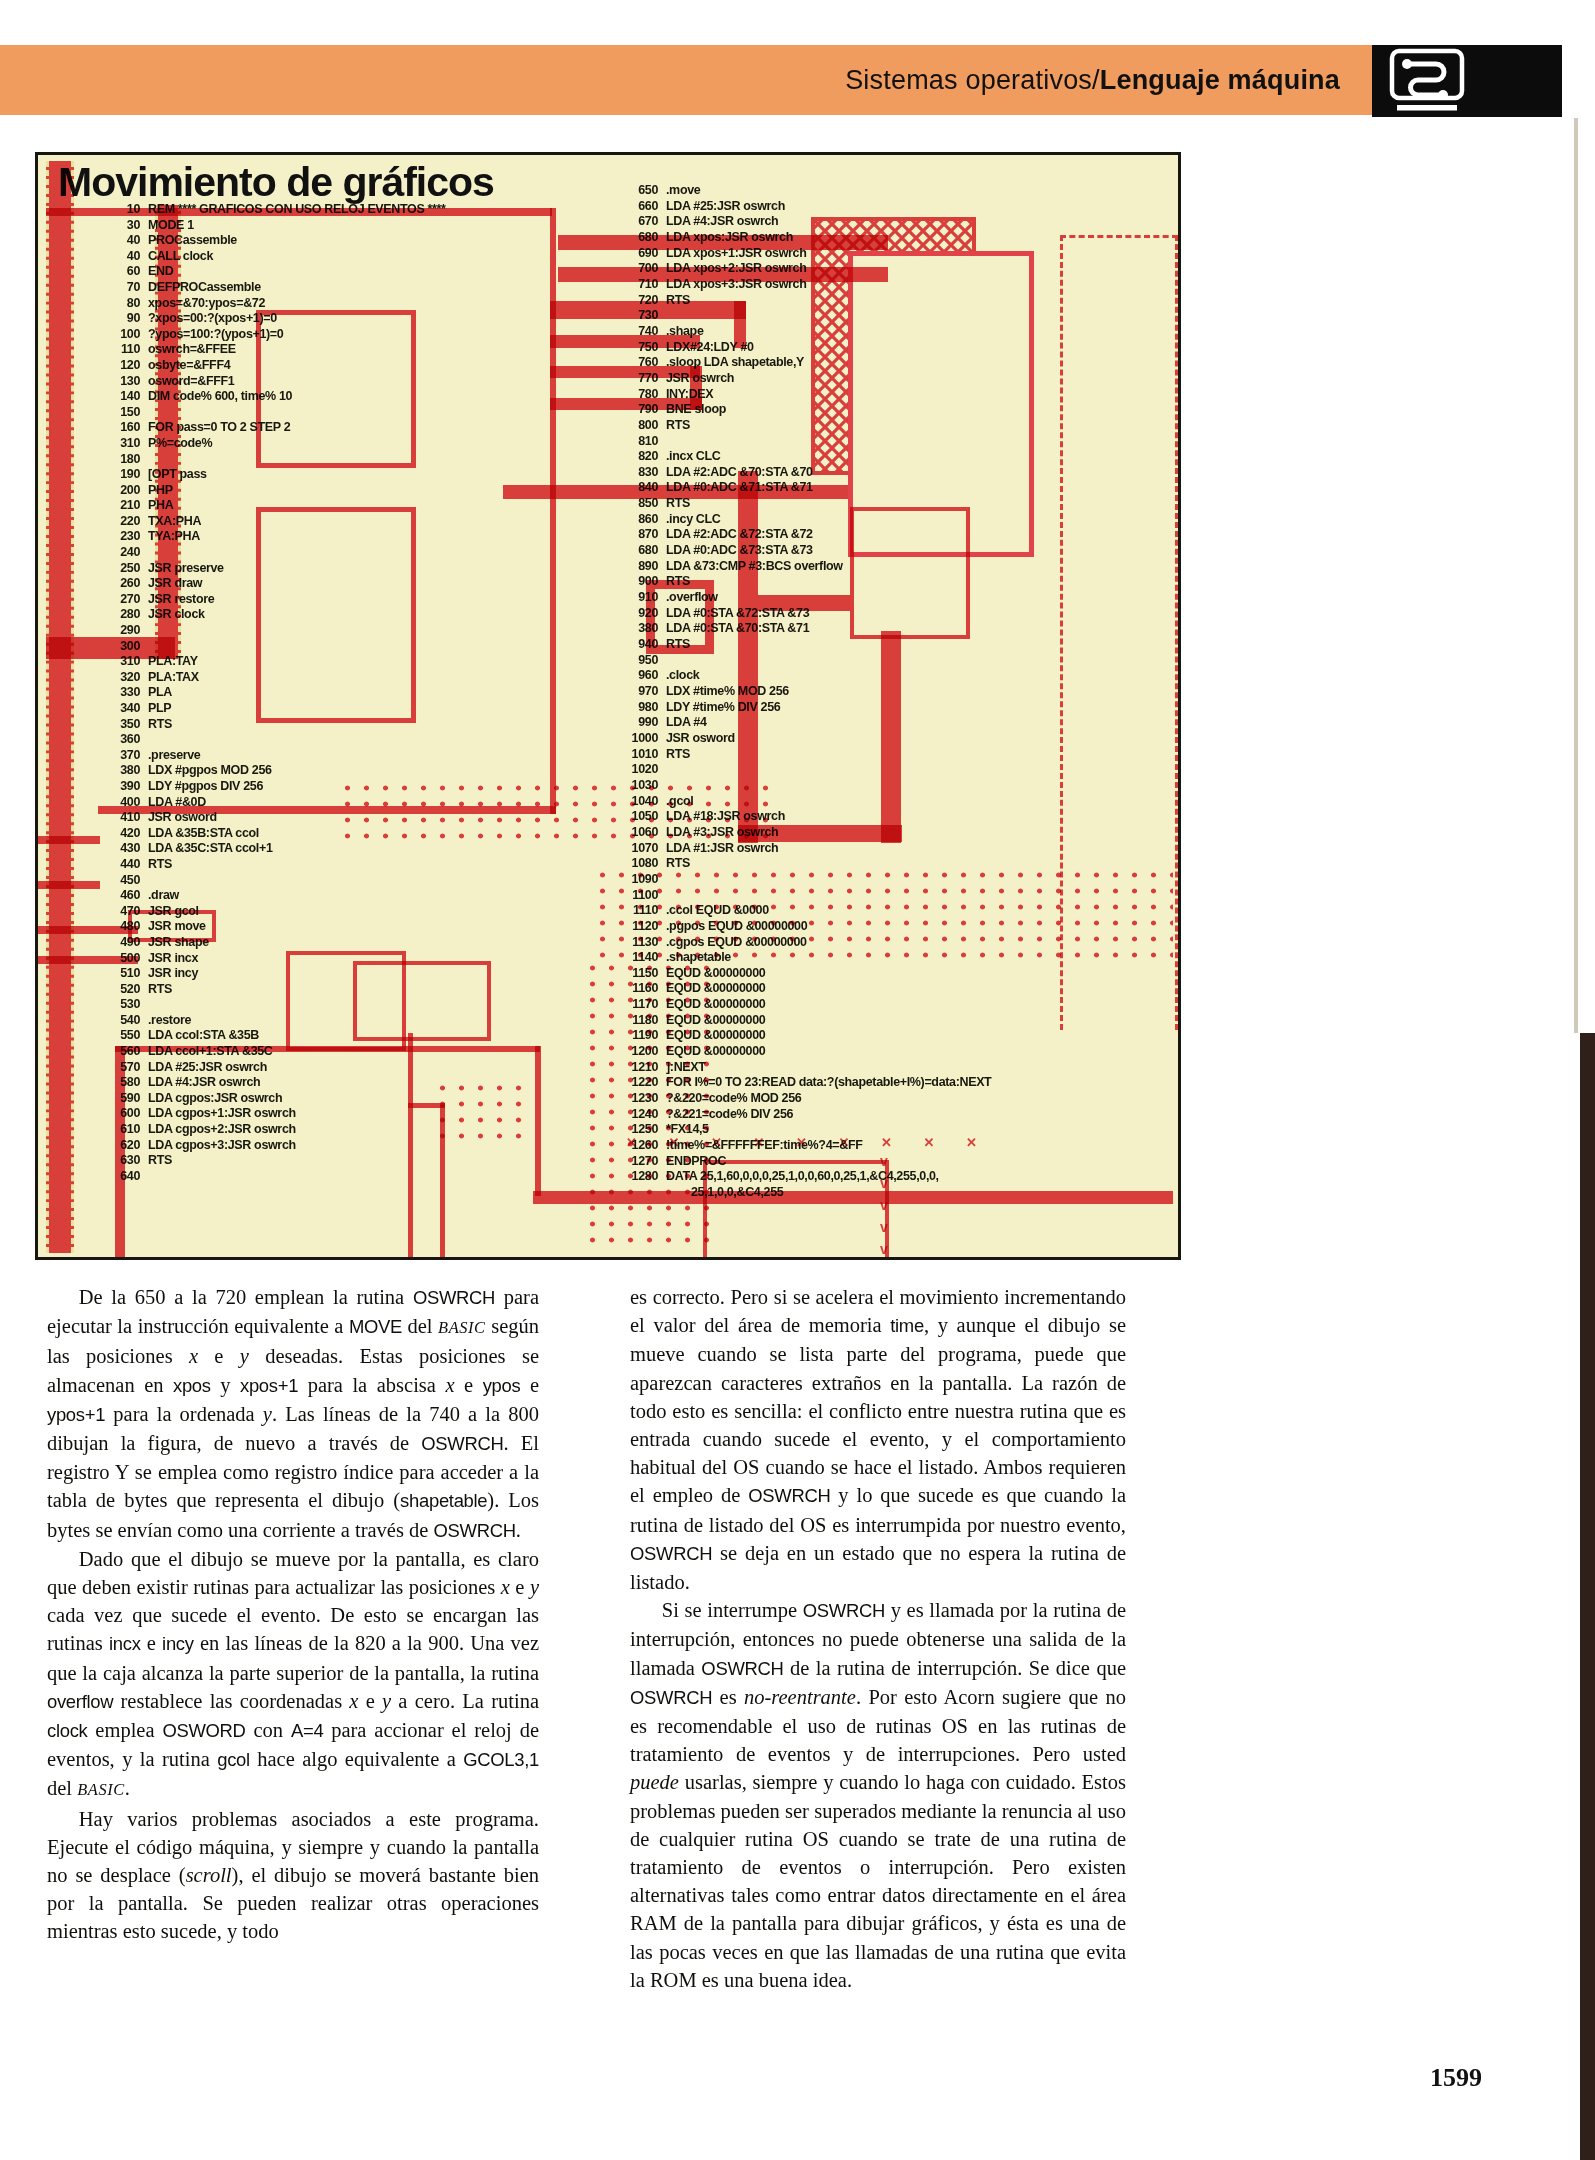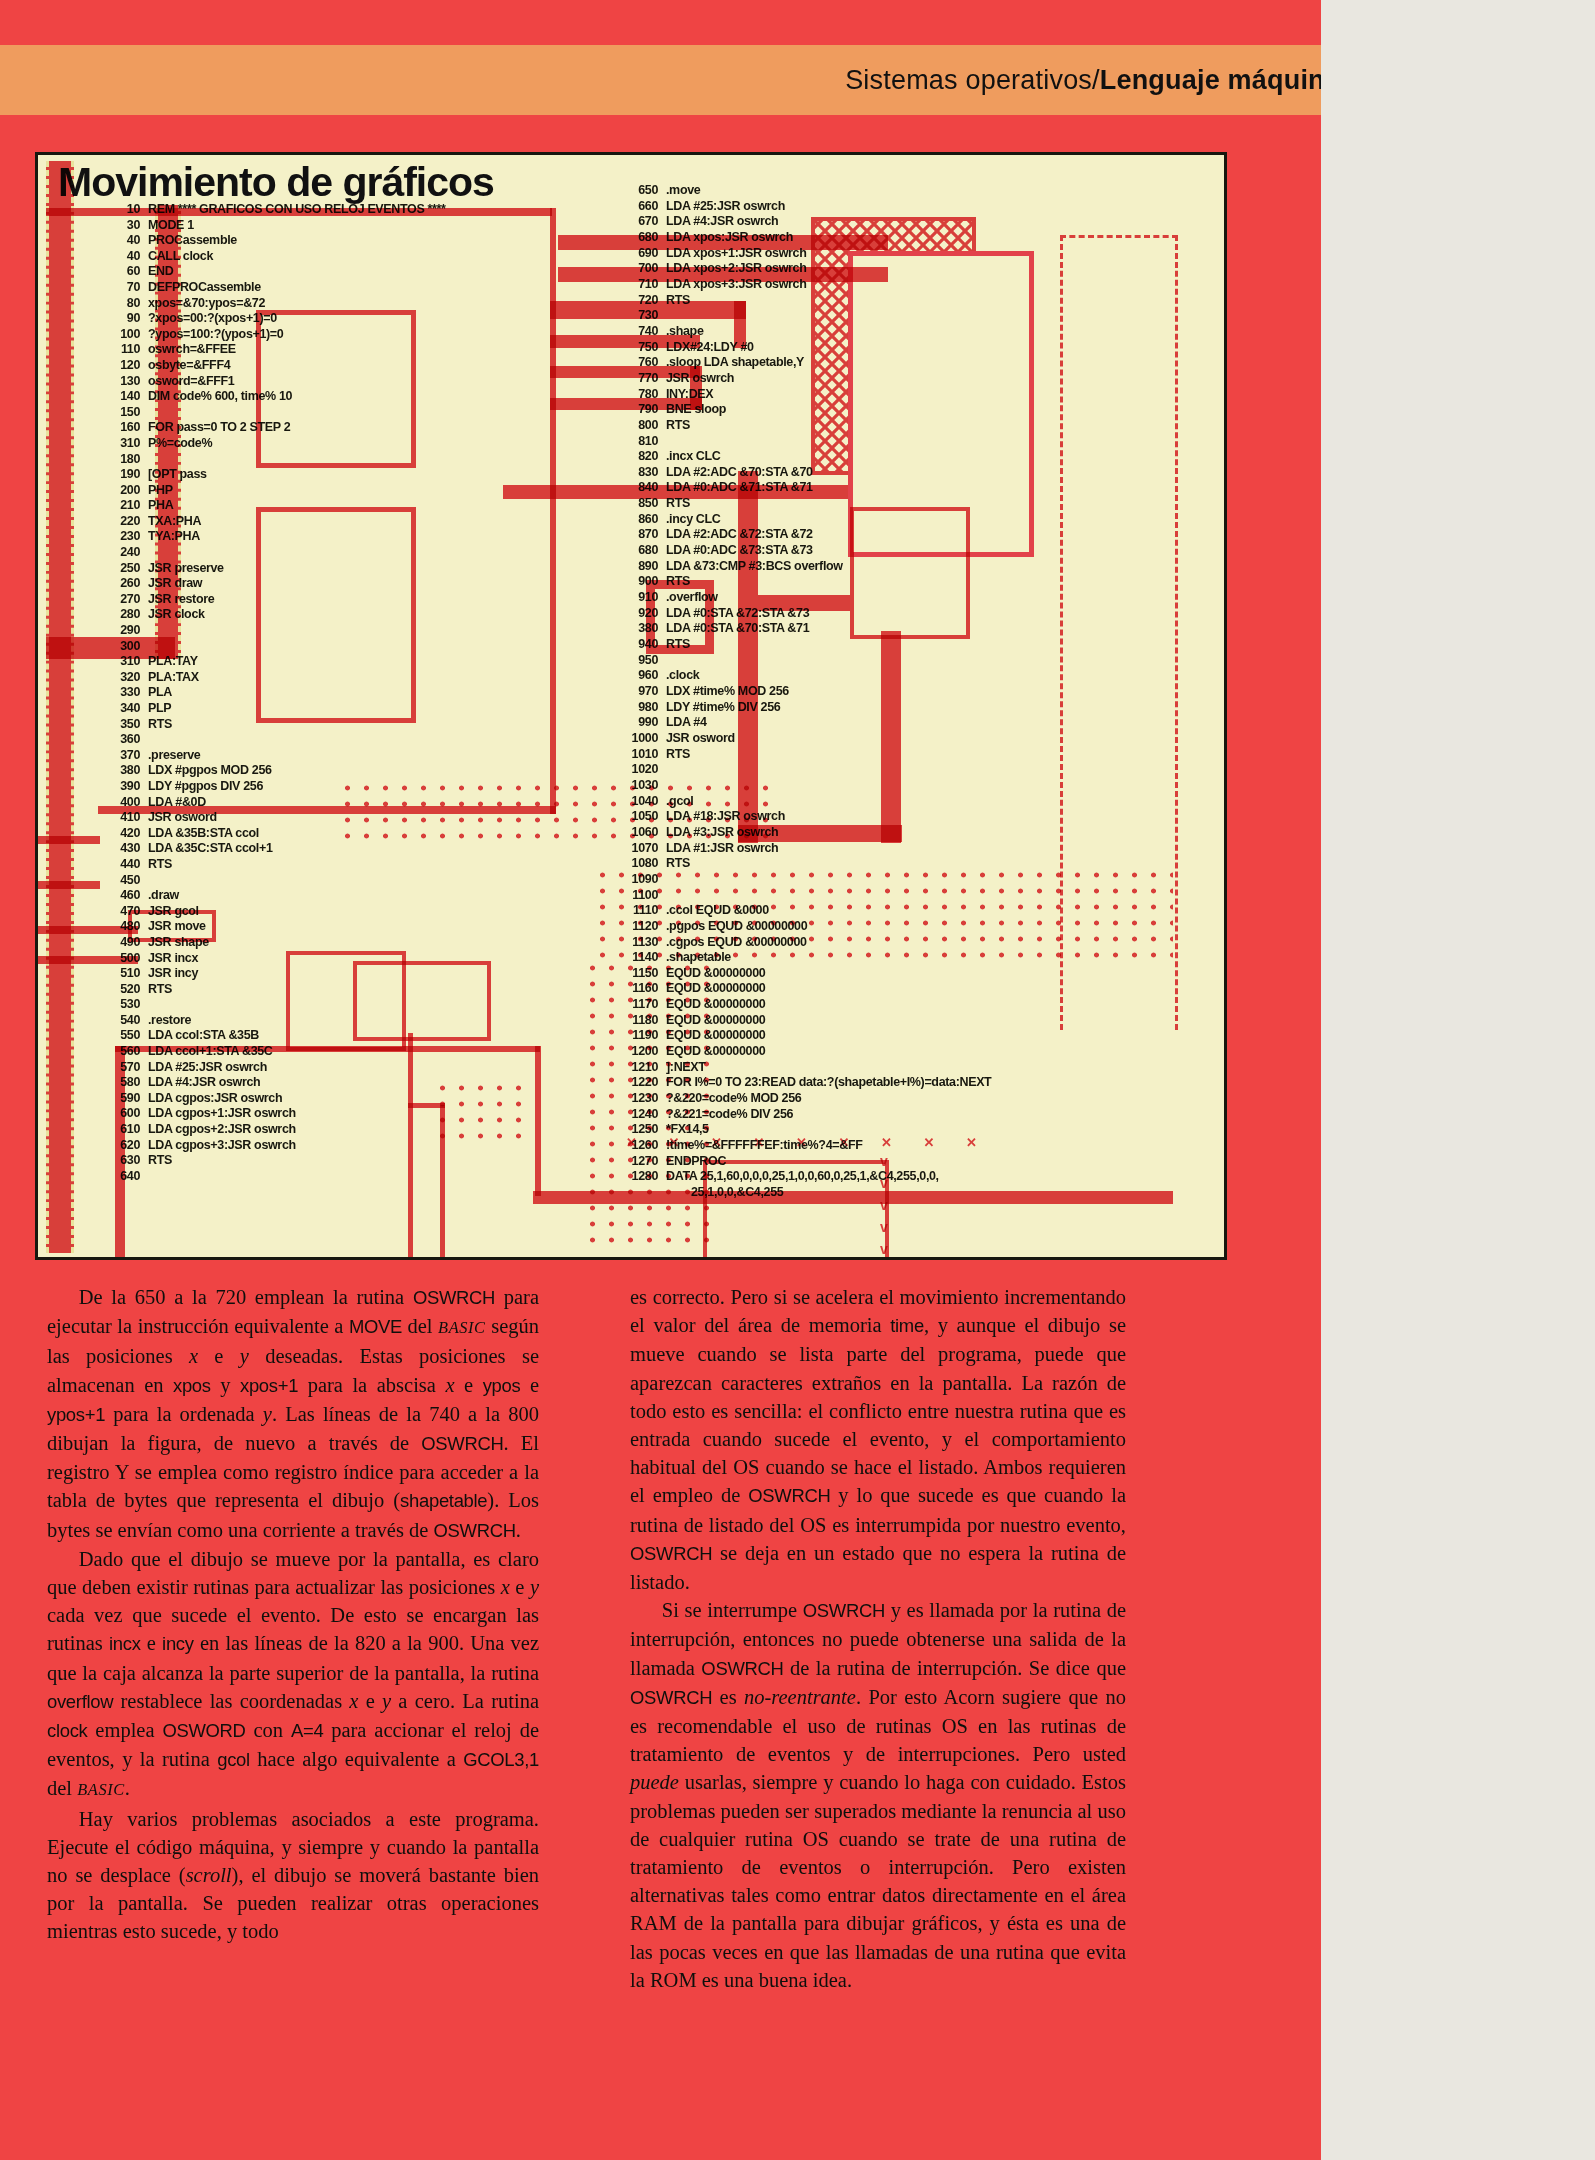--- a/index.html
+++ b/index.html
@@ -1,30 +1,30 @@
 <!DOCTYPE html>
 <html lang="es"><head>
 <meta charset="utf-8">
 <style>
   html,body{margin:0;padding:0;background:#e9e7e0;}
-  .page{position:relative;width:1321px;height:2160px;background:#ef4444;overflow:hidden;
+  .page{position:relative;width:1595px;height:2160px;background:#ffffff;overflow:hidden;
         font-family:"Liberation Sans",sans-serif;}
   
   .topbar-band{position:absolute;left:0;top:45px;width:1372px;height:70px;background:#ef9c5e;}
   .topbar-text{position:absolute;right:32px;top:0;height:70px;display:flex;align-items:center;
                font-size:27px;color:#111;letter-spacing:.2px;}
   .topbar-text b{font-weight:700;}
   .topbar-cap{position:absolute;left:1372px;top:45px;width:190px;height:72px;background:#0c0c0c;
               display:flex;align-items:center;}
   .topbar-cap svg{margin-left:16px;}
   .edge-line{position:absolute;left:1574px;top:118px;width:4px;height:915px;background:#cfc9bb;}
   .edge-dark{position:absolute;left:1580px;top:1033px;width:15px;height:1127px;background:#30201a;}
   
   .panel{position:absolute;left:35px;top:152px;width:1140px;height:1102px;background:#f4f1c8;
-         border:3px solid #17170f;overflow:hidden;padding-left:46px;}
+         border:3px solid #17170f;overflow:hidden;}
   .panel h1{position:absolute;left:20px;top:4px;margin:0;font-size:41px;font-weight:700;
             letter-spacing:-1px;color:#111;white-space:nowrap;}
   .code{position:absolute;font:bold 12.5px/15.6px "Liberation Sans",sans-serif;
         letter-spacing:-.35px;color:#18180f;}
   #code-left{left:62px;top:47px;}
   #code-right{left:578px;top:28px;font-size:12.5px;line-height:15.66px;}
   .cl{display:flex;white-space:pre;}
   #code-left .ln{display:inline-block;width:40px;text-align:right;margin-right:8px;flex:none;}
   #code-right .ln{display:inline-block;width:42px;text-align:right;margin-right:8px;flex:none;}
   .lt{white-space:pre;}

